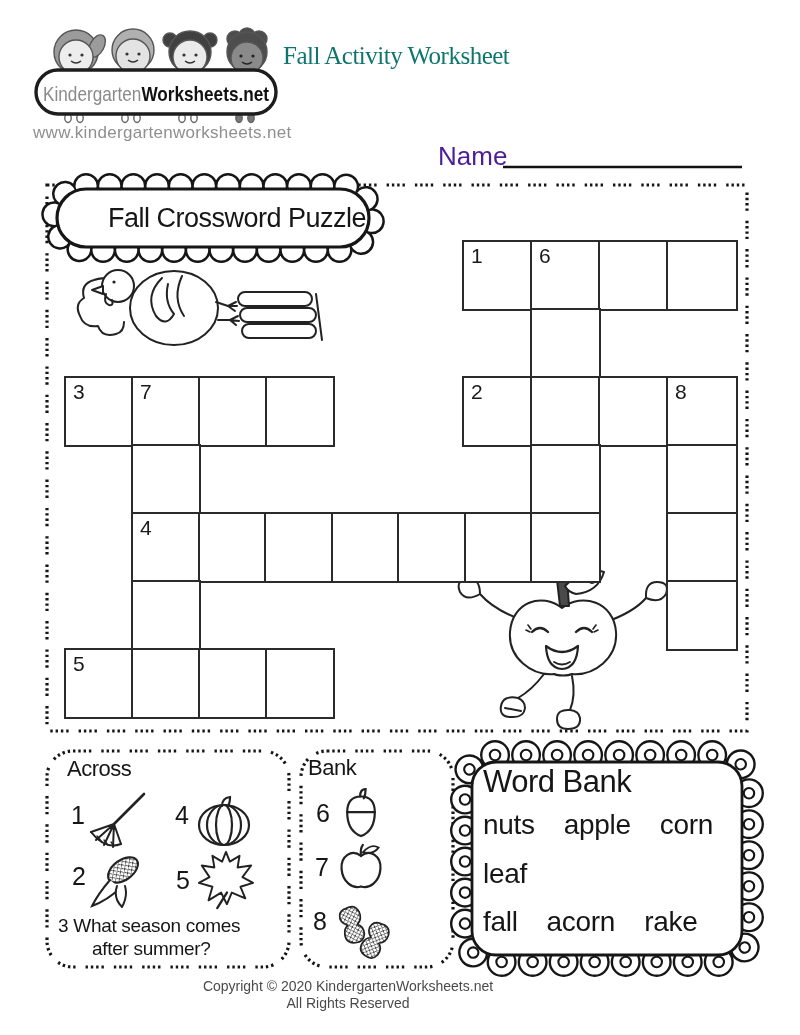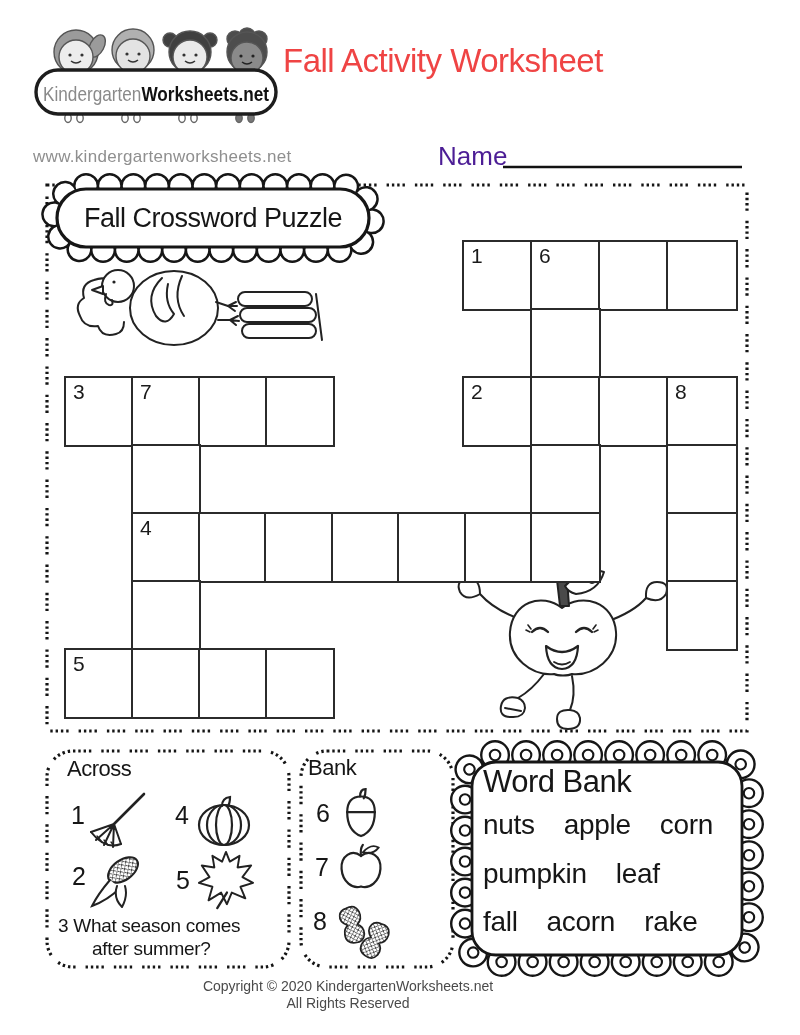--- a/index.html
+++ b/index.html
@@ -1,21 +1,21 @@
 <!DOCTYPE html>
 <html><head>
 <meta charset="utf-8">
 <style>
   html,body{margin:0;padding:0;background:#fff;}
   body{width:800px;height:1035px;position:relative;font-family:"Liberation Sans",sans-serif;color:#161616;overflow:hidden;}
   .abs{position:absolute;}
-  .page-title{font-size:33px;letter-spacing:-0.5px;color:#ef4444;}
-  .url-text{font-size:17px;color:#8f8f8f;letter-spacing:0.3px;margin-top:24px;}
+  .page-title{font-size:25px;letter-spacing:-0.5px;color:#0f766e;font-family:Liberation Serif, serif;}
+  .url-text{font-size:17px;color:#8f8f8f;letter-spacing:0.3px;}
   .name-label{font-size:26px;color:#4c1d95;}
-  .badge-title{font-size:27px;text-align:center;letter-spacing:-0.5px;}
+  .badge-title{font-size:27px;text-align:center;letter-spacing:-0.5px;margin-left:24px;}
   .box-title{font-size:22px;letter-spacing:-0.5px;}
   .clue-num{font-size:25px;}
   .clue-text{font-size:19px;letter-spacing:-0.3px;}
   .wb-row{display:flex;gap:29px;font-size:28px;letter-spacing:-0.3px;}
   .footer-text{width:696px;text-align:center;font-size:14px;color:#4a4a4a;}
   .cell{position:absolute;box-sizing:border-box;border:2.5px solid #2b2b2b;background:#fff;}
   .cell span{display:block;margin:3px 0 0 7px;font-size:21px;line-height:1;color:#1a1a1a;}
   svg{display:block;}
 </style>
 </head>
@@ -261,21 +261,20 @@
   </g>
 </svg>
 
 <div class="abs box-title" style="left:483px;top:764px;font-size:31px">Word Bank</div>
 <div class="abs wb-row" style="left:483px;top:809px">
   <span>nuts</span>
   <span>apple</span>
   <span>corn</span>
 </div>
 <div class="abs wb-row" style="left:483px;top:858px">
-  <span>pumpkin</span>
   <span>leaf</span>
 </div>
 <div class="abs wb-row" style="left:483px;top:906px">
   <span>fall</span>
   <span>acorn</span>
   <span>rake</span>
 </div>
 
 <div class="abs footer-text" style="left:0;top:978px">Copyright © 2020 KindergartenWorksheets.net</div>
 <div class="abs footer-text" style="left:0;top:995px">All Rights Reserved</div>

